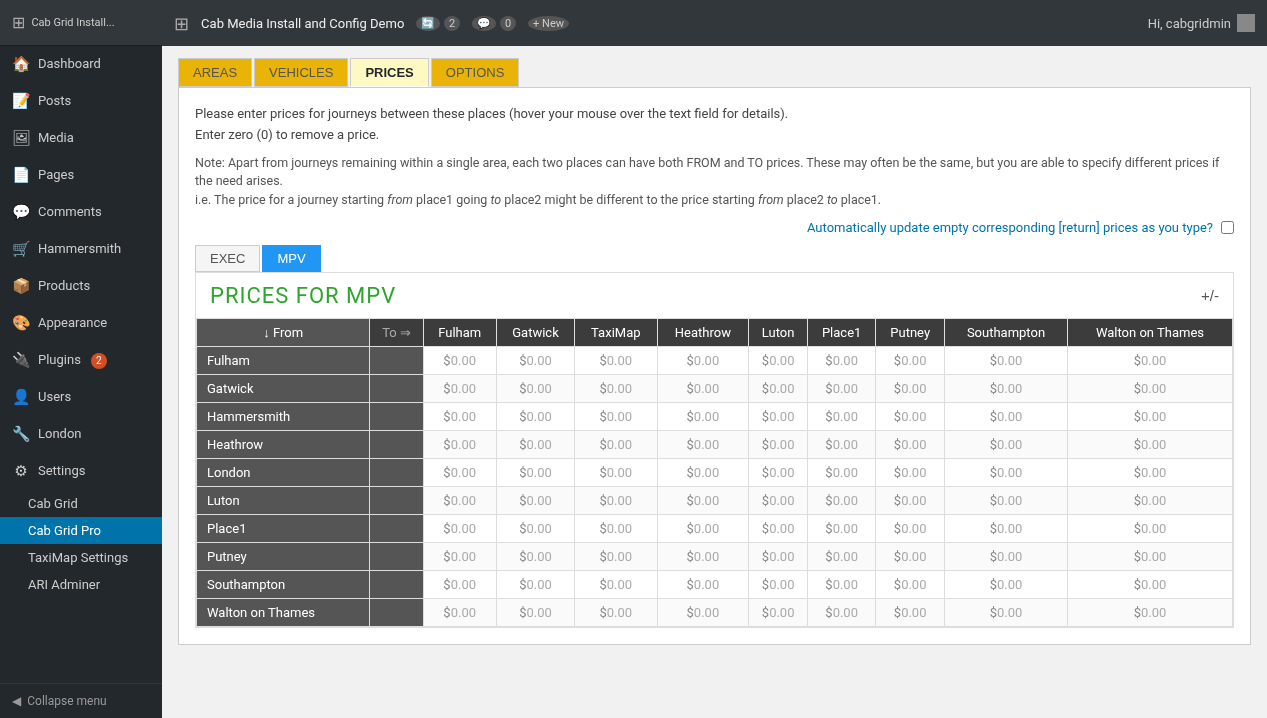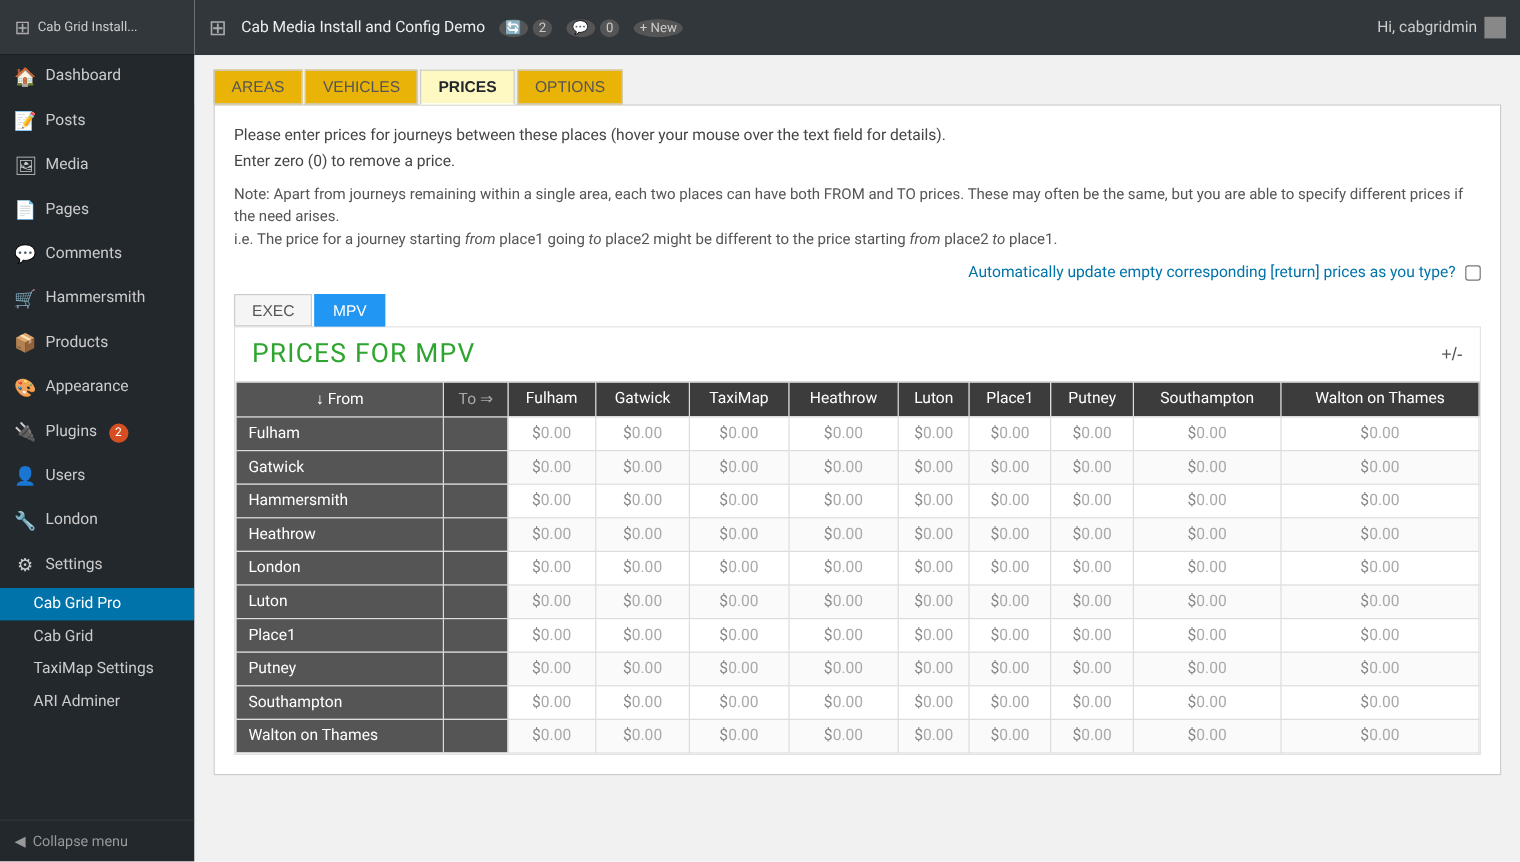--- a/index.html
+++ b/index.html
@@ -294,25 +294,25 @@
   </div>
   <div class="menu-item">
     <span class="menu-icon">🔧</span>
     <span>London</span>
   </div>
   <div class="menu-item">
     <span class="menu-icon">⚙</span>
     <span>Settings</span>
   </div>
 
+  <div class="sub-menu-item">
+    <span>Cab Grid</span>
+  </div>
   <div class="sub-menu-item" style="background:#0073aa; color:#fff;">
     <span>Cab Grid Pro</span>
-  </div>
-  <div class="sub-menu-item">
-    <span>Cab Grid</span>
   </div>
   <div class="sub-menu-item">
     <span>TaxiMap Settings</span>
   </div>
   <div class="sub-menu-item">
     <span>ARI Adminer</span>
   </div>
 
   <div class="collapse-item">
     <span>◀</span>

